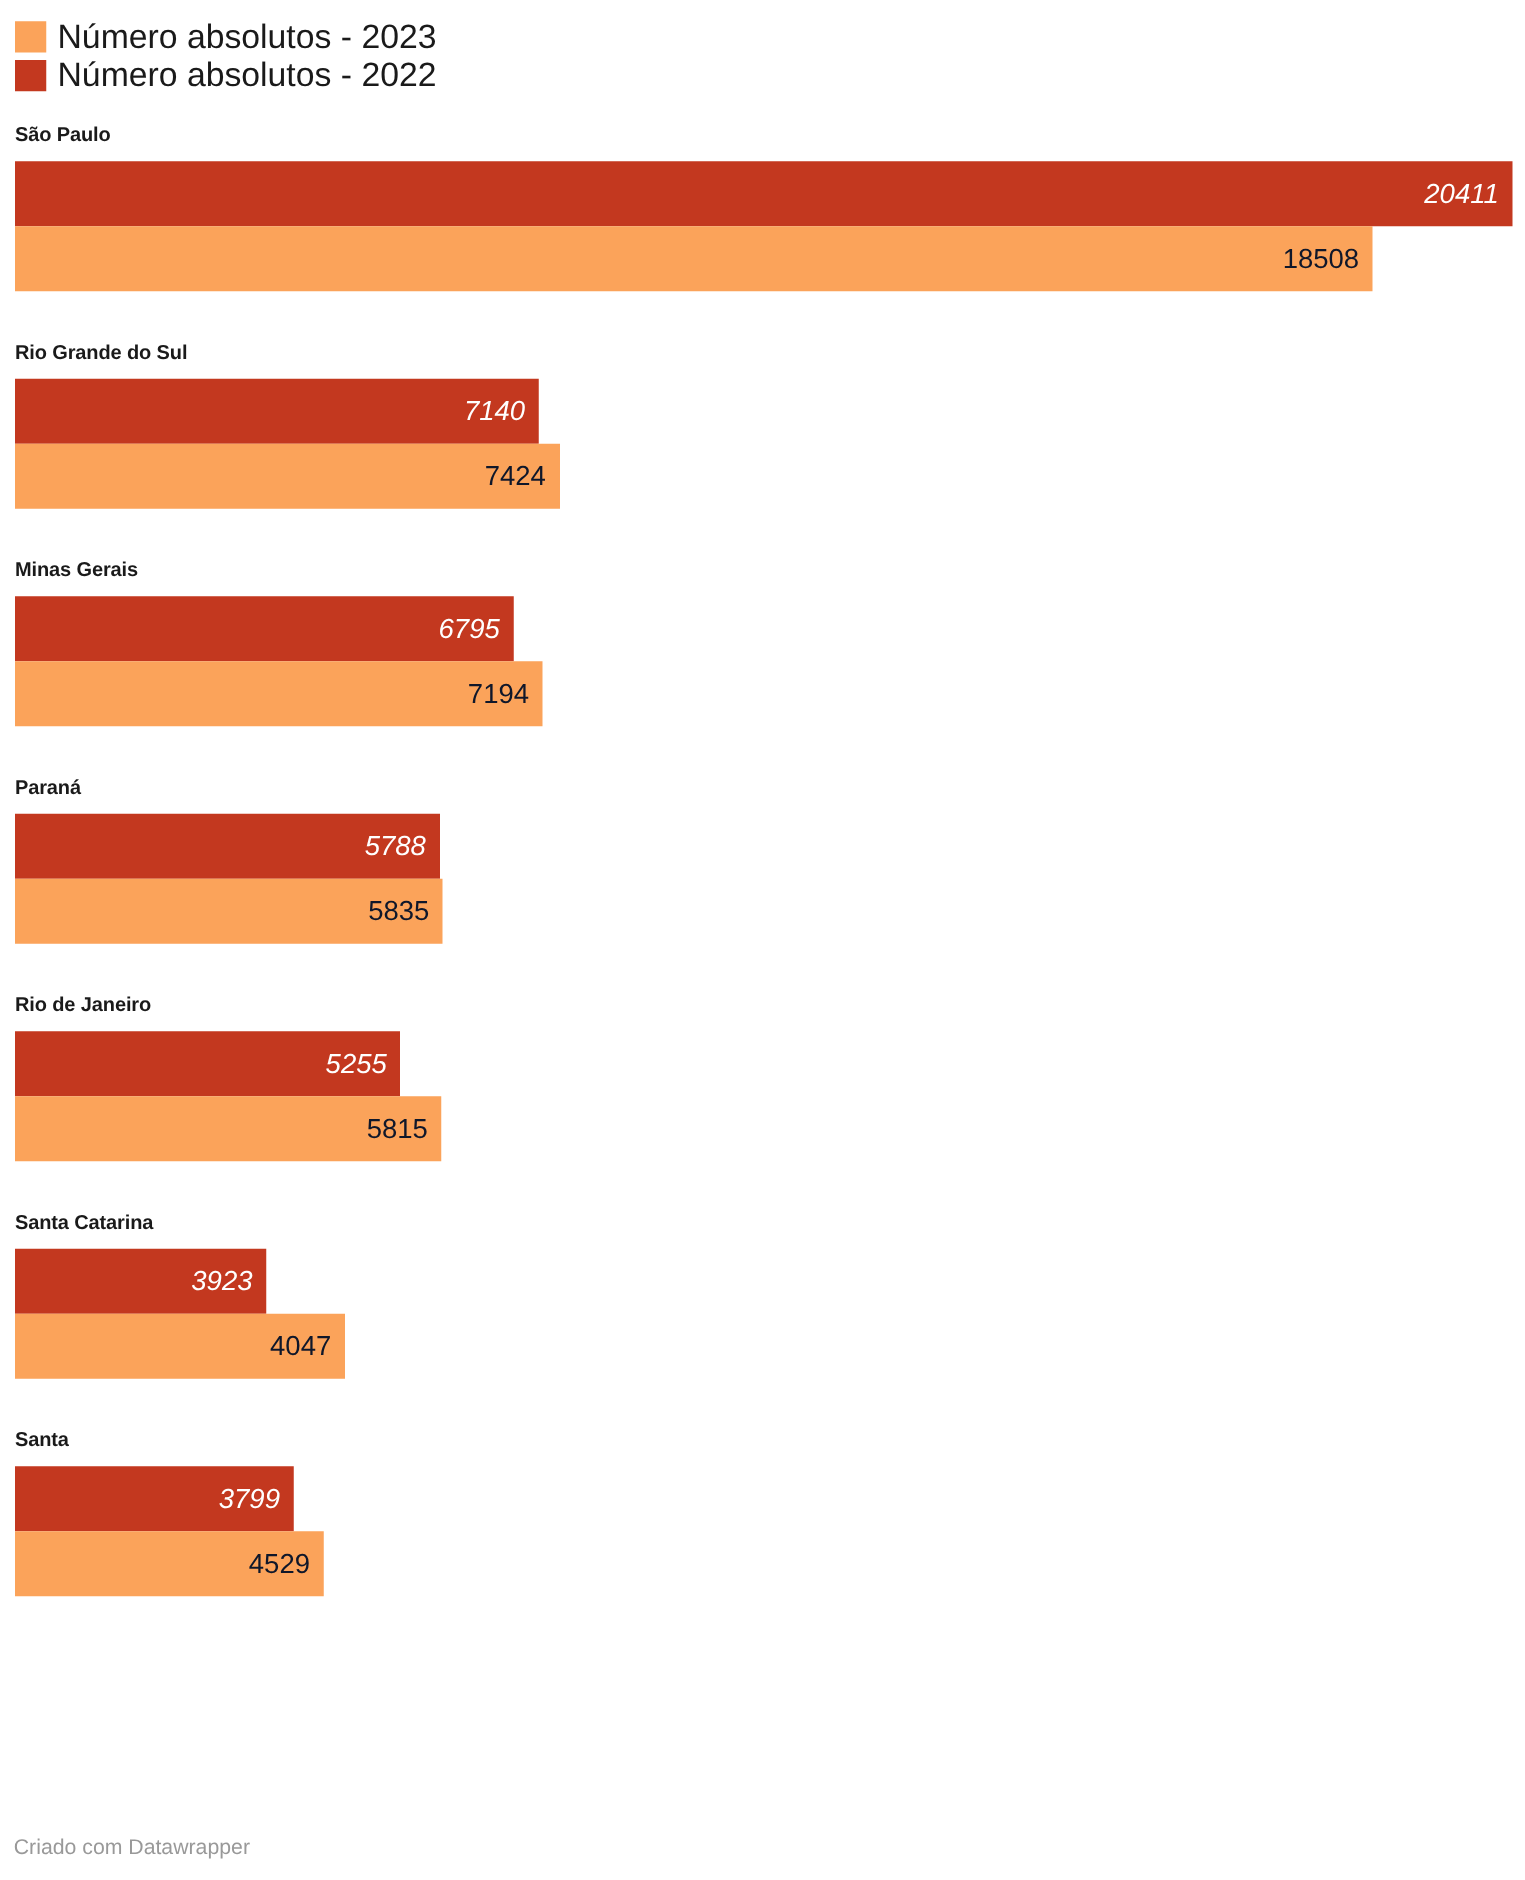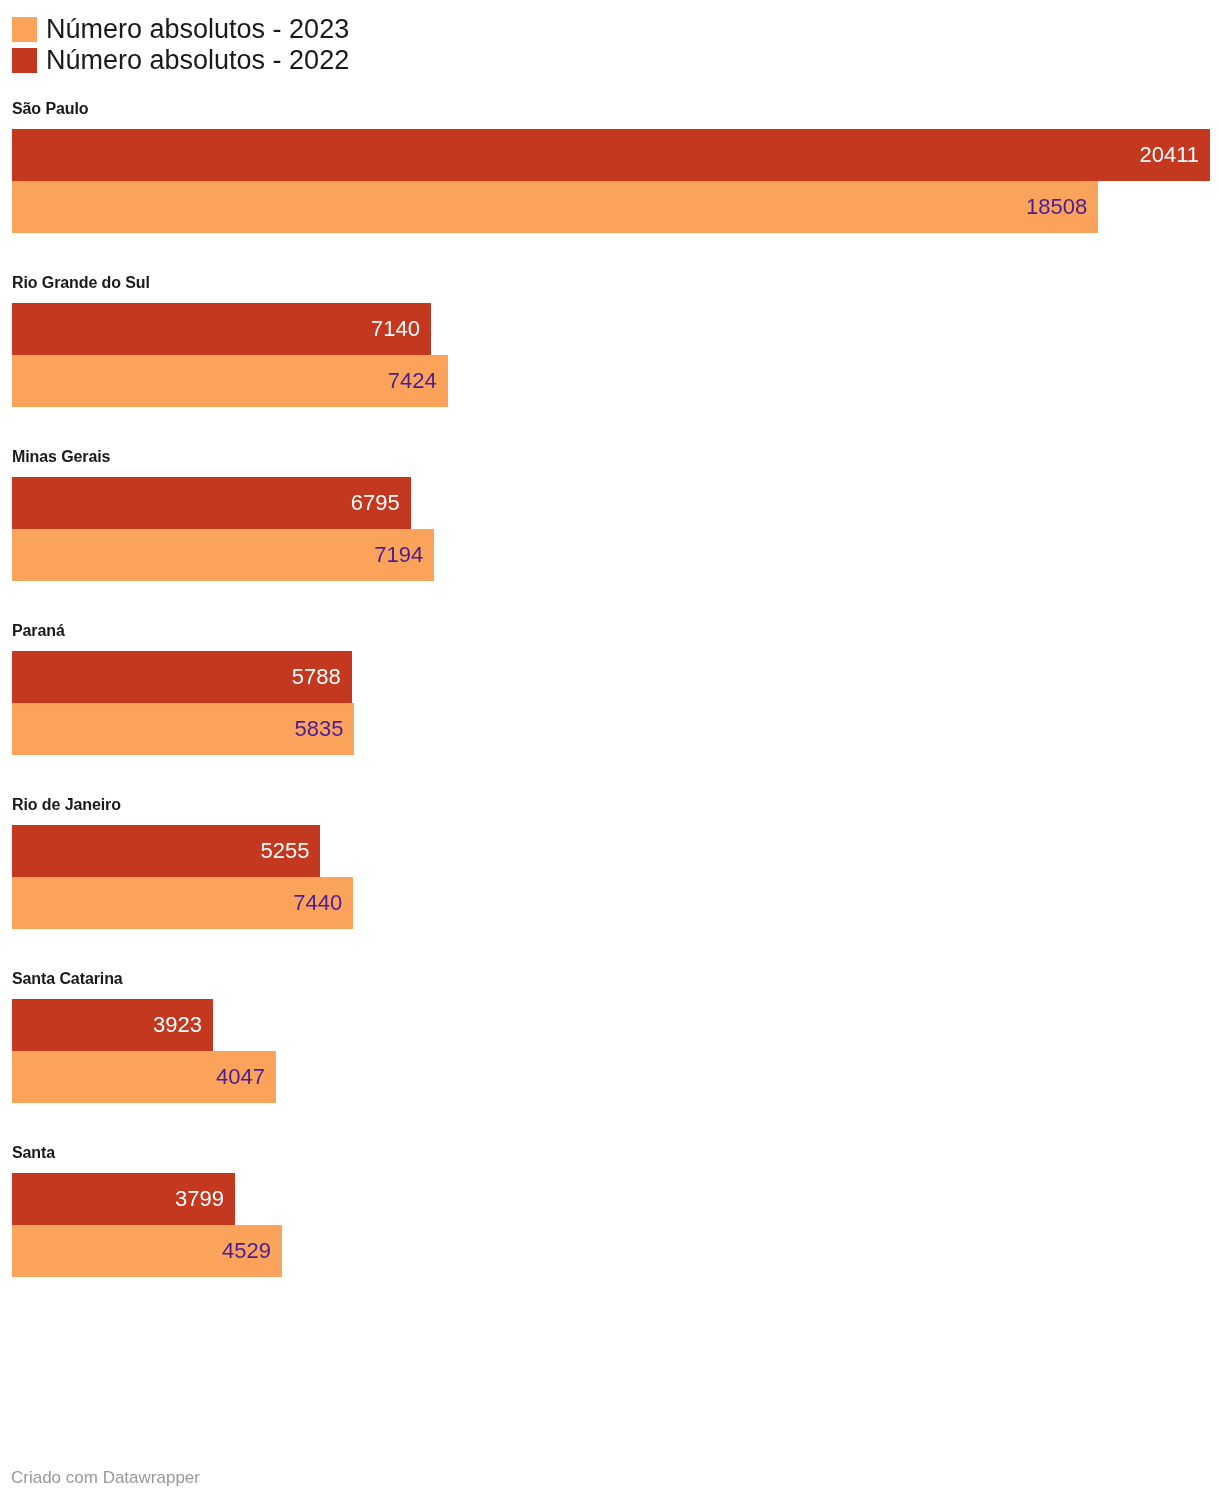--- a/index.html
+++ b/index.html
@@ -83,29 +83,30 @@
     padding-right: 11px;
     min-width: 54px;
   }
   .bar-value {
     font-size: 22px;
     line-height: 22px;
     white-space: nowrap;
   }
   .bar.series-2022 {
     background: #c3381f;
+    font-style: italic;
   }
   .bar.series-2022 .bar-value {
     color: #ffffff;
   }
   .bar.series-2023 {
     background: #fba35a;
   }
   .bar.series-2023 .bar-value {
-    color: #4c1d95;
+    color: #0f172a;
   }
 
   
   .footer {
     position: absolute;
     left: 11px;
     bottom: 16px;
     font-size: 17px;
     line-height: 20px;
     color: #999999;
@@ -191,21 +192,21 @@
       <div class="group">
         <div class="group-label">Rio de Janeiro</div>
         <div class="bars">
           <div class="bar-row">
             <div class="bar series-2022" style="width: 308.436px;">
               <span class="bar-value">5255</span>
             </div>
           </div>
           <div class="bar-row">
             <div class="bar series-2023" style="width: 341.305px;">
-              <span class="bar-value">7440</span>
+              <span class="bar-value">5815</span>
             </div>
           </div>
         </div>
       </div>
       <div class="group">
         <div class="group-label">Santa Catarina</div>
         <div class="bars">
           <div class="bar-row">
             <div class="bar series-2022" style="width: 201px;">
               <span class="bar-value">3923</span>
@@ -220,21 +221,21 @@
       </div>
       <div class="group">
         <div class="group-label">Santa</div>
         <div class="bars">
           <div class="bar-row">
             <div class="bar series-2022" style="width: 222.978px;">
               <span class="bar-value">3799</span>
             </div>
           </div>
           <div class="bar-row">
-            <div class="bar series-2023" style="width: 270px;">
+            <div class="bar series-2023" style="width: 247px;">
               <span class="bar-value">4529</span>
             </div>
           </div>
         </div>
       </div>
     </div>
 
   <div class="footer">Criado com Datawrapper</div>
 
 </div>

